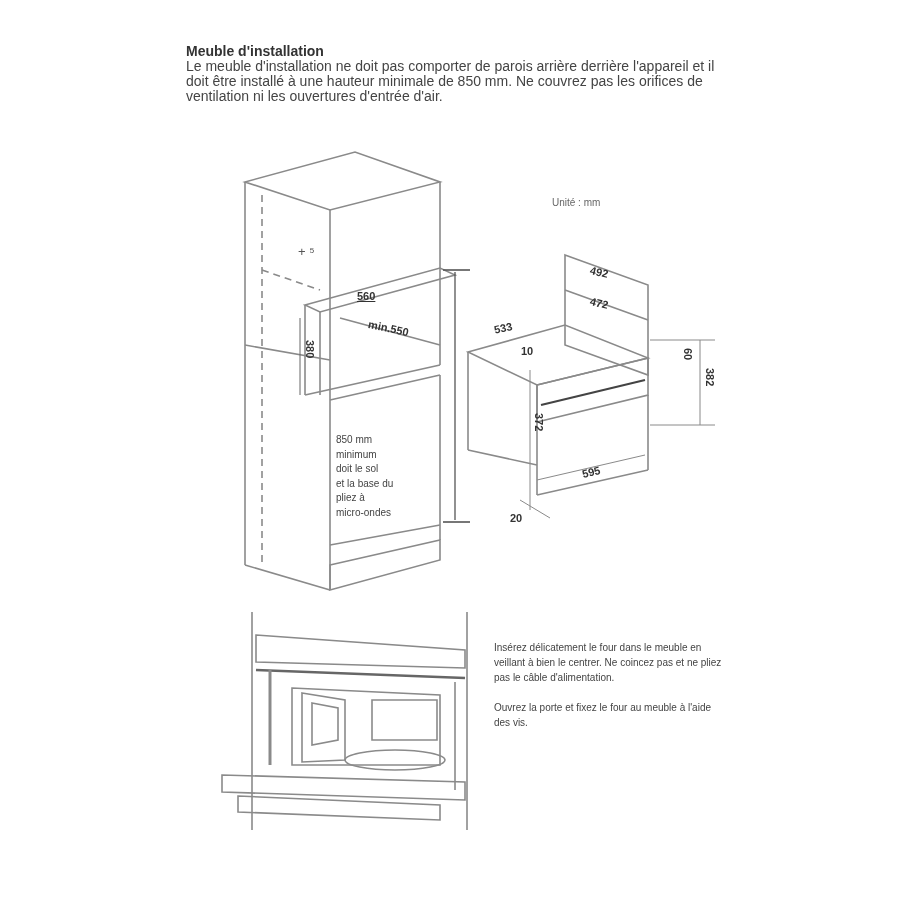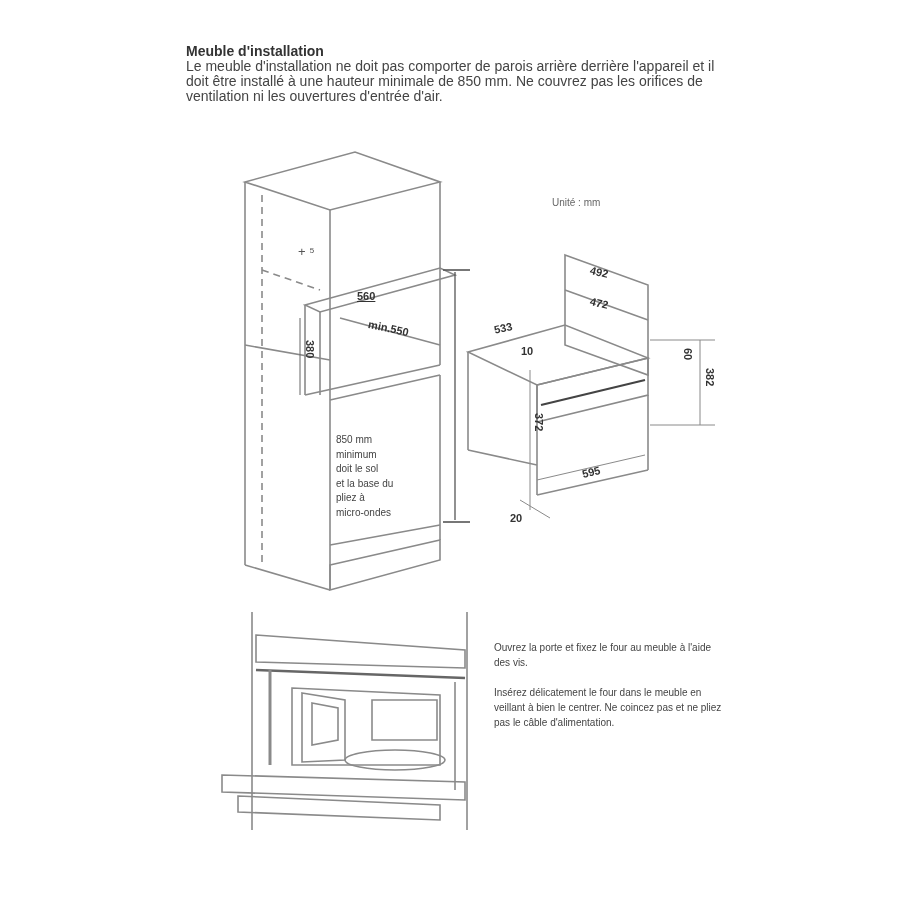--- a/index.html
+++ b/index.html
@@ -112,15 +112,15 @@
 <span class="lbl" style="left:590px;top:297px;transform:rotate(14deg);">472</span>
 <span class="lbl" style="left:494px;top:322px;transform:rotate(-12deg);">533</span>
 <span class="lbl" style="left:521px;top:345px;">10</span>
 <span class="lbl v" style="left:694px;top:348px;">60</span>
 <span class="lbl v" style="left:716px;top:368px;">382</span>
 <span class="lbl v" style="left:545px;top:413px;">372</span>
 <span class="lbl" style="left:582px;top:466px;transform:rotate(-14deg);">595</span>
 <span class="lbl" style="left:510px;top:486px;margin-top:26px;">20</span>
 
 <div class="caption">
+  <p>Insérez délicatement le four dans le meuble en veillant à bien le centrer. Ne coincez pas et ne pliez pas le câble d'alimentation.</p>
   <p>Ouvrez la porte et fixez le four au meuble à l'aide des vis.</p>
-  <p>Insérez délicatement le four dans le meuble en veillant à bien le centrer. Ne coincez pas et ne pliez pas le câble d'alimentation.</p>
 </div>
 
 </body></html>

